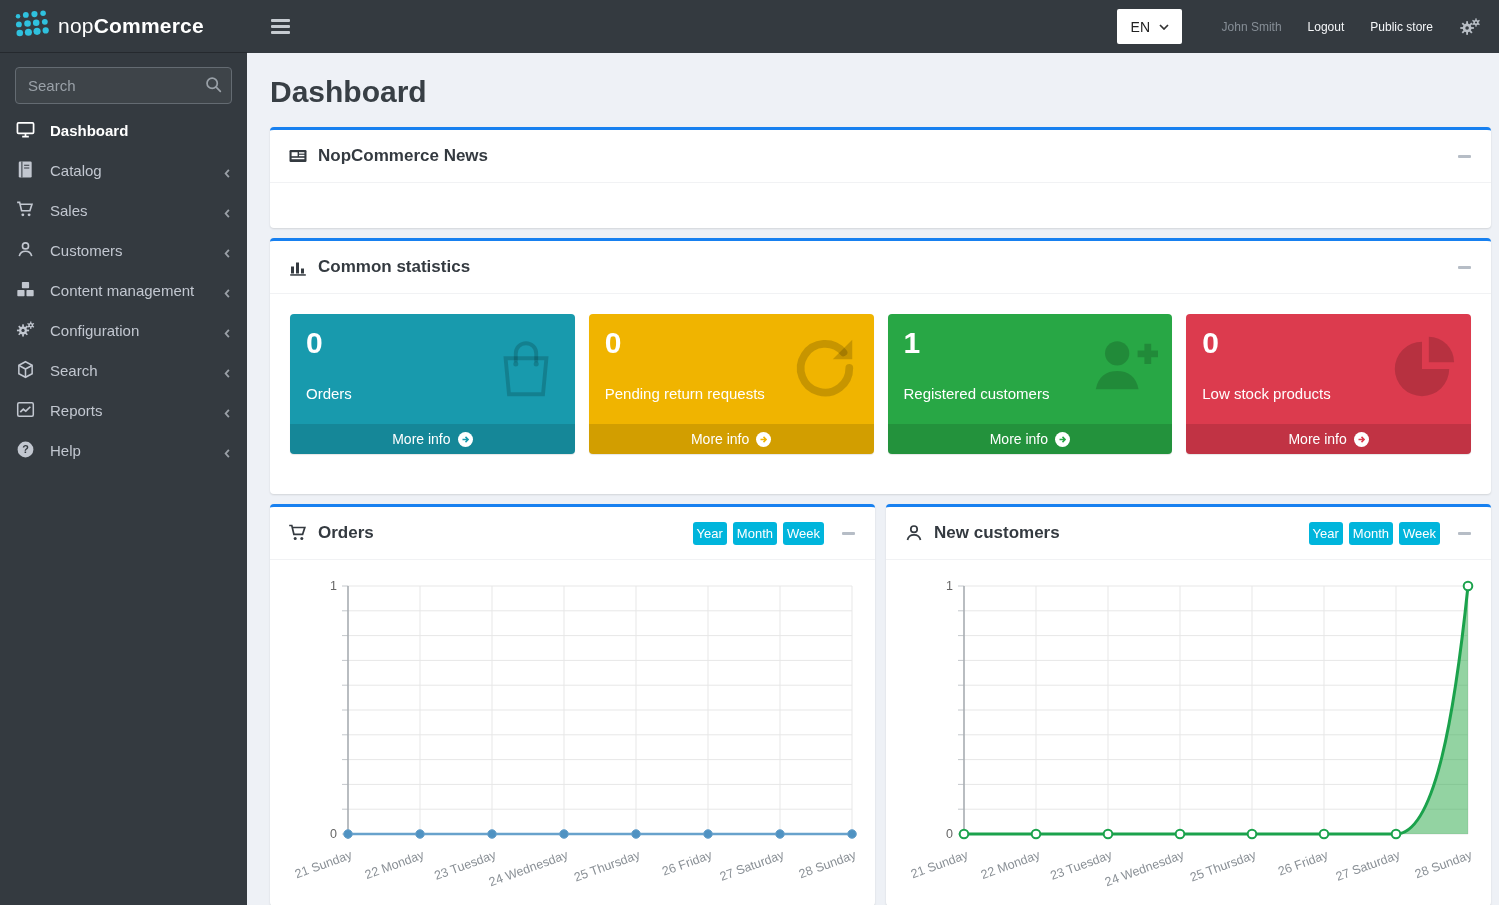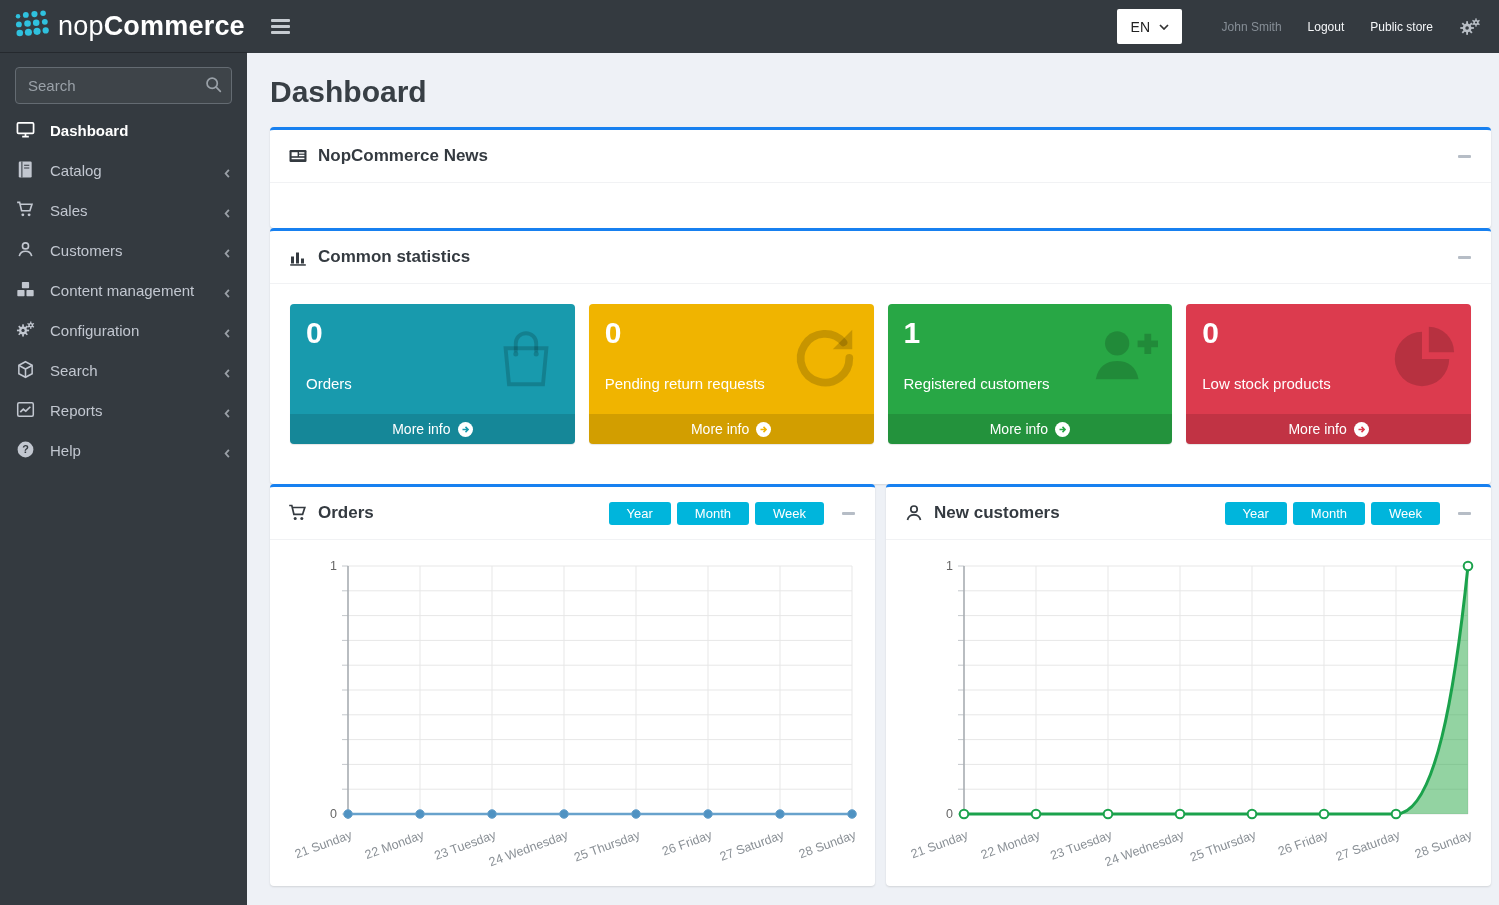--- a/index.html
+++ b/index.html
@@ -4,21 +4,21 @@
 <style>
   * { margin:0; padding:0; box-sizing:border-box; }
   html,body { width:1499px; height:905px; overflow:hidden; background:#eef1f6;
     font-family:"Liberation Sans", sans-serif; }
   .app { display:flex; width:100%; height:100%; }
 
   
   .sidebar { width:247px; min-width:247px; background:#343a40; color:#c2c7d0; display:flex; flex-direction:column; }
   .logo { height:53px; display:flex; align-items:center; padding:0 12px; border-bottom:1px solid rgba(0,0,0,.28); }
   .logo-dots { margin-right:8px; }
-  .logo-text { color:#fff; font-size:27px; letter-spacing:.2px; white-space:nowrap; }
+  .logo-text { color:#fff; font-size:21px; letter-spacing:.2px; white-space:nowrap; }
   .logo-text b { font-weight:700; }
   .search-box { position:relative; margin:14px 15px 0 15px; }
   .search-box input { width:100%; height:37px; background:rgba(255,255,255,.05); border:1px solid #646b72;
     border-radius:4px; color:#cfd4d9; font-size:15px; padding:0 36px 0 12px; outline:none;
     font-family:"Liberation Sans", sans-serif; }
   .search-box input::placeholder { color:#9aa1a8; }
   .search-box .sicon { position:absolute; right:9px; top:8px; width:19px; height:19px; color:#9aa1a8; }
   .menu { list-style:none; padding-top:6px; }
   .menu li { height:40px; display:flex; align-items:center; padding:0 14px 0 16px; cursor:pointer; font-size:15px; }
   .menu li .mi { width:22px; height:20px; margin-right:12px; display:inline-flex; color:#c2c7d0; flex:none; }
@@ -39,21 +39,21 @@
   .lang-select svg { margin-left:9px; }
   .tb-item { font-size:12px; margin-left:26px; cursor:pointer; color:#f4f6f8; }
   .tb-user { color:#868e96; cursor:default; }
   .tb-gear { margin-left:26px; color:#b9bfc6; width:22px; height:20px; cursor:pointer; }
 
   
   .content { flex:1; padding:10px 8px 0 23px; overflow:hidden; }
   h1.page-title { font-size:30px; font-weight:600; color:#383f45; margin:12px 0 18px 0; }
 
   .panel { background:#fff; border-top:3px solid #1780f0; border-radius:4px;
-    box-shadow:0 1px 2px rgba(0,0,0,.12); }
+    box-shadow:0 1px 2px rgba(0,0,0,.12); margin-bottom:10px; }
   .panel-header { height:52px; display:flex; align-items:center; padding:0 18px; }
   .panel-header .picon { width:20px; height:20px; color:#343a40; margin-right:10px; flex:none; }
   .panel-header .ptitle { font-size:17px; font-weight:600; color:#343a40; }
   .collapse-btn { margin-left:18px; width:15px; height:16px; display:flex; align-items:center; cursor:pointer; }
   .collapse-btn i { display:block; width:13px; height:3px; background:#b6bdc6; border-radius:1px; }
   .spacer { flex:1; }
   .news-body { height:46px; border-top:1px solid #f1f2f4; }
 
   
   .stats-body { border-top:1px solid #f1f2f4; padding:20px 20px 40px 20px; display:flex; gap:14px; }
@@ -64,21 +64,21 @@
   .stat-bigicon { position:absolute; top:18px; right:14px; width:70px; height:70px; color:rgba(0,0,0,.17); z-index:1; }
   .stat-footer { margin:auto -16px 0 -16px; height:30px; background:rgba(0,0,0,.12); display:flex;
     align-items:center; justify-content:center; font-size:14px; color:#fff; cursor:pointer; z-index:2; }
   .mi-circle { width:15px; height:15px; border-radius:50%; background:#fff; display:inline-flex;
     align-items:center; justify-content:center; margin-left:7px; }
   .mi-circle svg { width:9px; height:9px; }
 
   
   .charts-row { display:flex; gap:11px; }
   .chart-panel { flex:1; margin-bottom:0; min-width:0; }
-  .period-btn { border:none; color:#fff; font-size:13px; padding:4px 18px; border-radius:3px; margin-left:6px;
+  .period-btn { border:none; color:#fff; font-size:13px; padding:4px 4px; border-radius:3px; margin-left:6px;
     cursor:pointer; font-family:"Liberation Sans", sans-serif; }
   .chart-body { border-top:1px solid #f1f2f4; padding:6px 10px 0 10px; }
   .chart-body svg { width:100%; display:block; }
 </style>
 </head>
 <body>
 
 <div class="app">
 
   <aside class="sidebar" style="background: rgb(52, 58, 64);">

